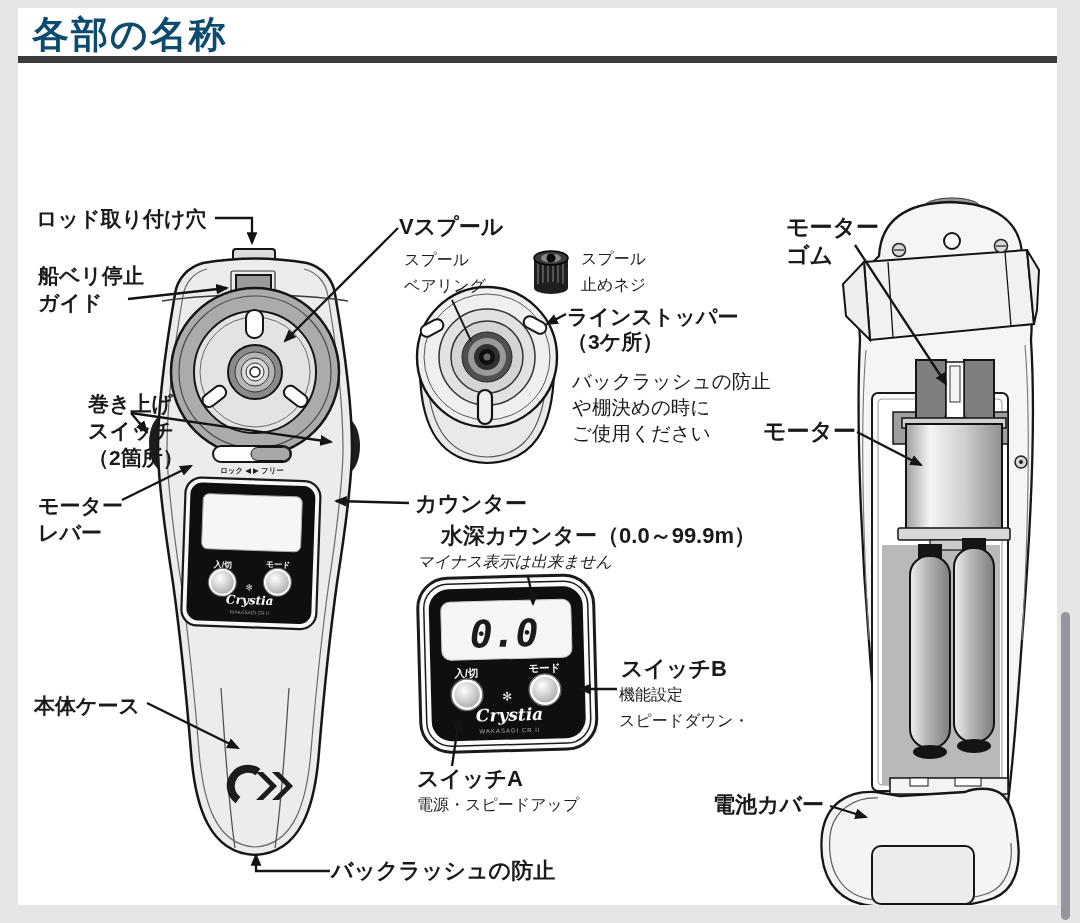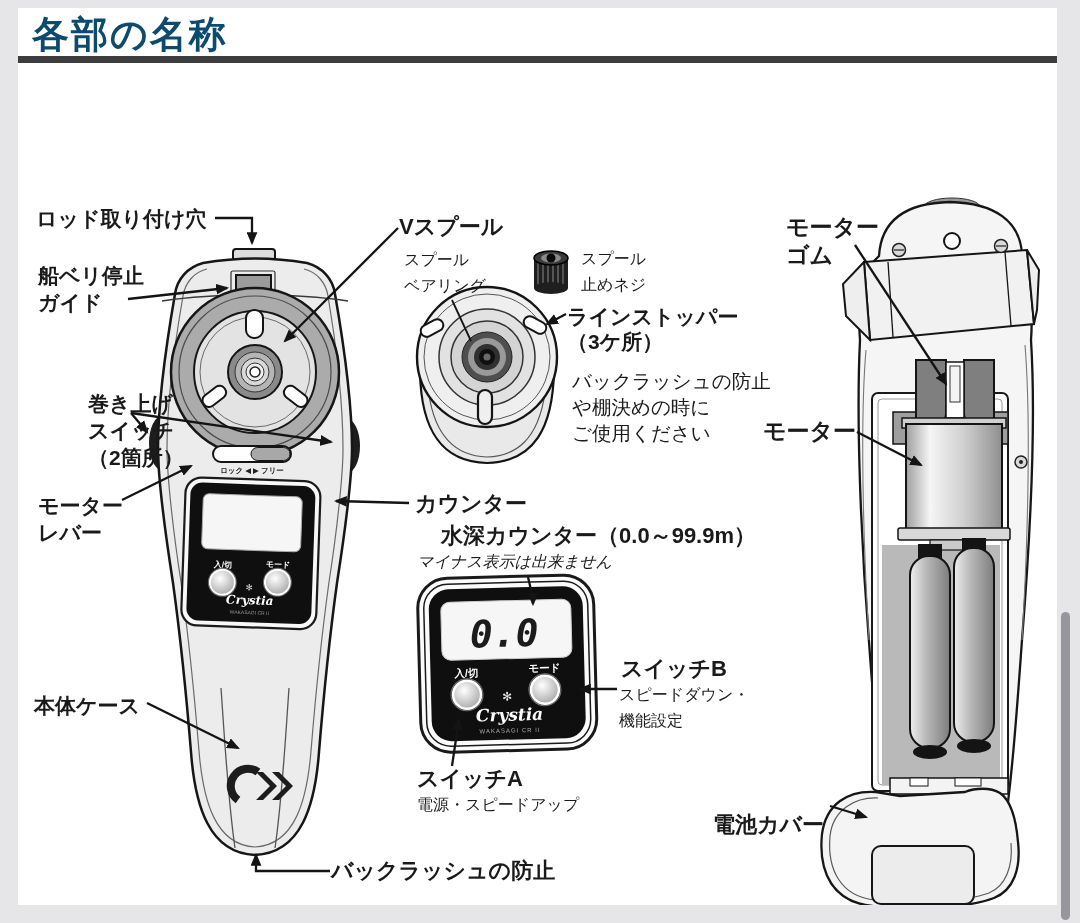--- a/index.html
+++ b/index.html
@@ -310,27 +310,27 @@
     <div>や棚決めの時に</div>
     <div>ご使用ください</div>
   </div>
 
   <div class="lbl b s22" style="left:415px;top:490px;">カウンター</div>
   <div class="lbl b s22" style="left:414px;top:522px;margin-left:27px;">水深カウンター（0.0～99.9m）</div>
   <div class="lbl s20" style="left:417px;top:549px;font-style:italic;">マイナス表示は出来ません</div>
 
   <div class="lbl b s22" style="left:621px;top:655px;">スイッチB</div>
   <div class="lbl s20" style="left:619px;top:682px;">
+    <div>機能設定</div>
     <div>スピードダウン・</div>
-    <div>機能設定</div>
   </div>
 
   <div class="lbl b s22" style="left:417px;top:765px;">スイッチA</div>
   <div class="lbl s20" style="left:417px;top:792px;">電源・スピードアップ</div>
 
   <div class="lbl b s23" style="left:786px;top:213px;line-height:28px;">
     <div>モーター</div>
     <div>ゴム</div>
   </div>
   <div class="lbl b s23" style="left:763px;top:418px;">モーター</div>
-  <div class="lbl b s22" style="left:713px;top:791px;margin-top:20px;">電池カバー</div>
+  <div class="lbl b s22" style="left:713px;top:791px;">電池カバー</div>
 
 </div>
 
 </body></html>

